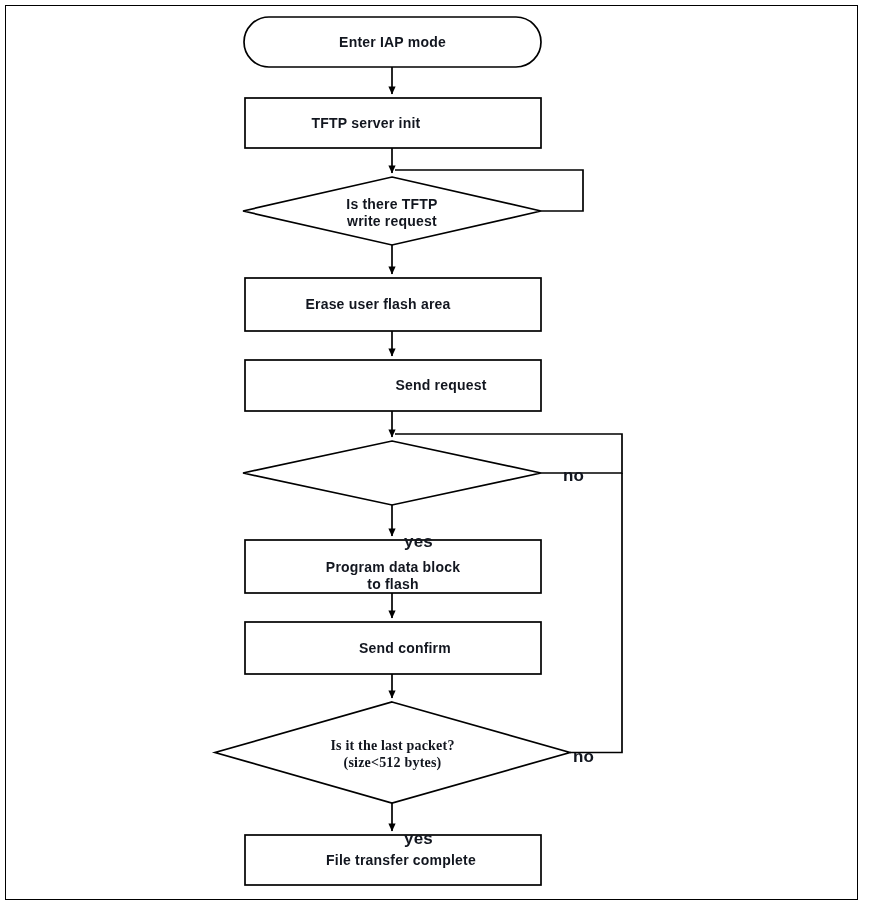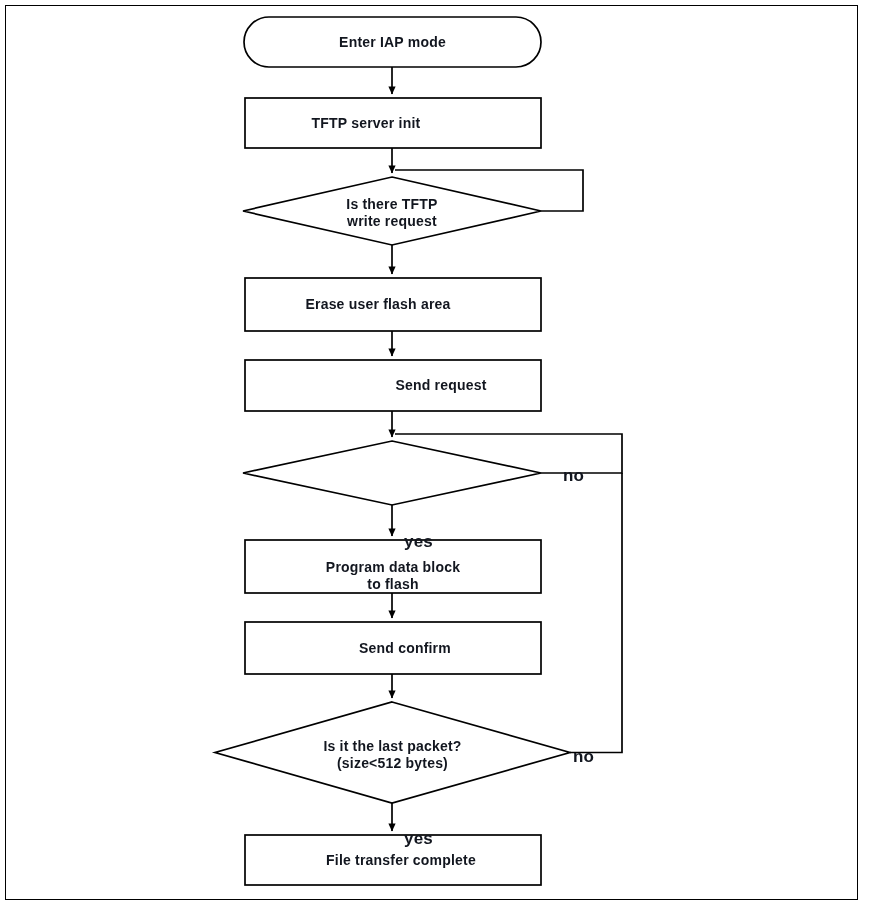--- a/index.html
+++ b/index.html
@@ -137,21 +137,21 @@
   <div class="node-label" style="left:230px; top:278px; width:296px; height:53px;">Erase user flash area</div>
 
   <div class="node-label" style="left:245px; top:360px; width:296px; height:51px;margin-left:48px;">Send request</div>
 
 
   <div class="node-label" style="left:245px; top:540px; width:296px; height:71px;">Program data block
 to flash</div>
 
   <div class="node-label" style="left:245px; top:622px; width:320px; height:52px;">Send confirm</div>
 
-  <div class="node-label" style="left:215px; top:704px; width:355px; height:101px;">Is it the last packet?
+  <div class="node-label" style="left:215px; top:704px; width:355px; height:101px;font-family:Liberation Serif, serif;">Is it the last packet?
 (size&lt;512 bytes)</div>
 
   <div class="node-label" style="left:245px; top:835px; width:296px; height:50px;padding-left:8px;">File transfer complete</div>
 
   <div class="edge-label" style="left:563px; top:450px;">no</div>
 
   <div class="edge-label" style="left:404px; top:516px;">yes</div>
 
   <div class="edge-label" style="left:573px; top:731px;">no</div>
 

